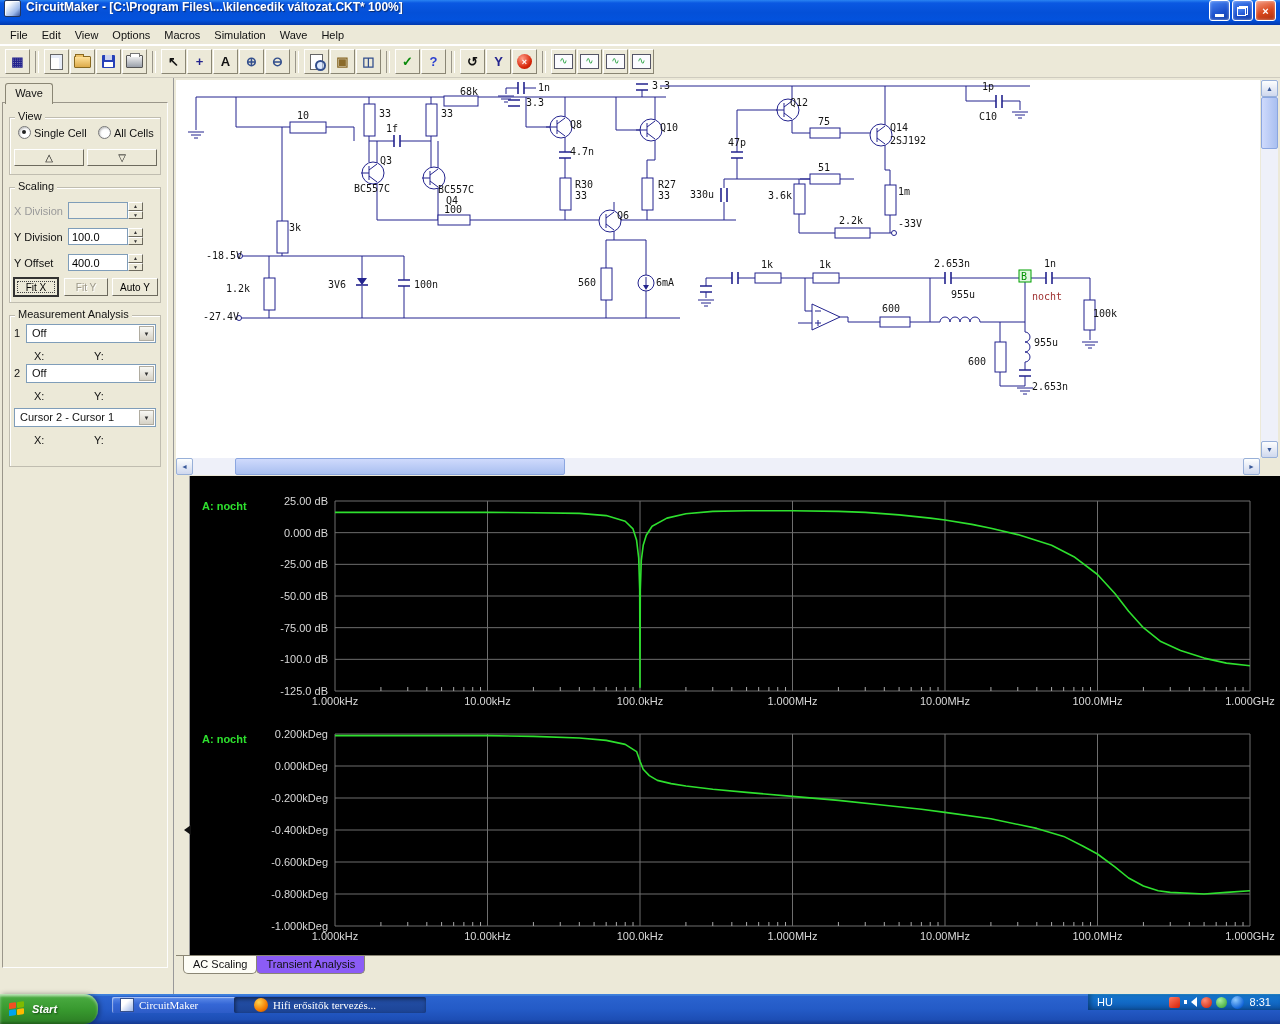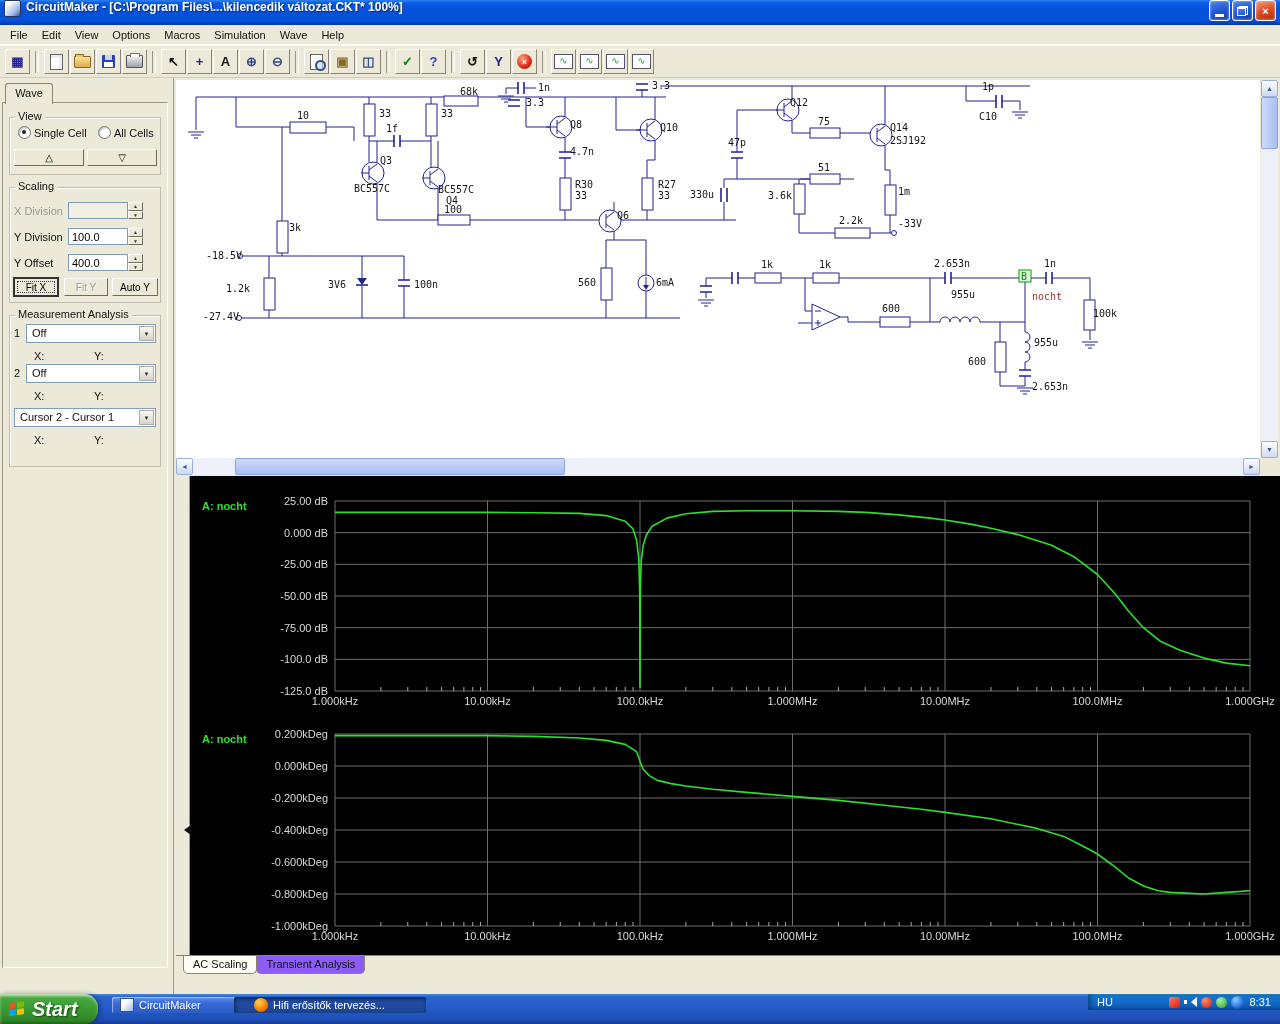--- a/index.html
+++ b/index.html
@@ -121,27 +121,27 @@
     padding-left:7px;border-top:1px solid #8a8674;box-sizing:border-box;}
   .wtab{padding:2px 9px 3px 9px;border:1px solid #8a8674;border-top:none;border-radius:0 0 5px 5px;background:#8b5cf6;margin-right:-1px;font-size:11px;}
   .wtab.active{background:#fdfdf6;position:relative;z-index:2;}
 
   
   .taskbar{position:absolute;left:0;top:994px;width:1280px;height:30px;
     background:linear-gradient(180deg,#3168d5 0%,#4993e2 3%,#2b63cf 7%,#245bc7 50%,#1d4eb5 85%,#15388f 100%);}
   .start-btn{position:absolute;left:0;top:0;height:30px;width:98px;border-radius:0 14px 14px 0;display:flex;align-items:center;gap:6px;
     background:linear-gradient(180deg,#8fd186 0%,#48a93f 12%,#37982e 55%,#2e8226 90%,#1e5c18 100%);
     box-shadow:inset 0 2px 3px rgba(255,255,255,.45),2px 0 5px rgba(0,0,0,.35);padding-left:9px;box-sizing:border-box;
-    color:#fff;font-weight:bold;font-style:italic;font-size:20px;text-shadow:1px 1px 2px #154a12;}
+    color:#fff;font-weight:bold;font-style:italic;font-size:11px;text-shadow:1px 1px 2px #154a12;}
   .win-flag{width:17px;height:15px;display:grid;grid-template-columns:7px 7px;grid-template-rows:6px 6px;gap:1px;transform:skewY(-8deg);}
   .win-flag span{border-radius:1px;}
   .wf-r{background:#f25022;} .wf-g{background:#7fba00;} .wf-b{background:#00a4ef;} .wf-y{background:#ffb900;}
   .task-btn{position:absolute;top:3px;height:16px;border-radius:2px;display:flex;align-items:center;gap:5px;padding:0 8px;box-sizing:border-box;
     background:linear-gradient(180deg,#5f8dea,#3567d6 45%,#2d5cc8);box-shadow:inset 1px 1px 1px rgba(255,255,255,.5);
-    color:#fff;font-size:11px;white-space:nowrap;overflow:hidden;}
+    color:#fff;font-size:11px;white-space:nowrap;overflow:hidden;font-family:Liberation Serif, serif;}
   .task-btn.pressed{background:linear-gradient(180deg,#2450a8,#1c4496);box-shadow:inset 1px 2px 4px rgba(0,0,0,.55);}
   #task1{left:112px;width:132px;} #task2{left:234px;width:192px;padding-left:20px;}
   .task-icon-cm{width:14px;height:14px;background:linear-gradient(135deg,#fff 35%,#9ab4e8);border:1px solid #35508c;flex:0 0 auto;box-sizing:border-box;}
   .task-icon-ff{width:14px;height:14px;border-radius:50%;background:radial-gradient(circle at 35% 30%,#ffd24d,#f57c00 60%,#b34a00);flex:0 0 auto;}
   .tray{position:absolute;right:0;top:0;height:16px;width:192px;display:flex;align-items:center;padding:0 9px;box-sizing:border-box;gap:6px;
     background:linear-gradient(180deg,#2a99e0 0%,#1677cf 10%,#1168c4 55%,#0e54a4 100%);box-shadow:inset 3px 0 4px rgba(0,0,0,.3);color:#fff;}
   .tray-icons{display:flex;gap:4px;align-items:center;margin-left:auto;}
   .ti{width:11px;height:11px;border-radius:2px;flex:0 0 auto;}
   .ti-app-red{background:linear-gradient(145deg,#ff7a62,#d41f06);}
   .ti-volume{position:relative;width:13px;height:12px;border-radius:0;background:transparent;}

